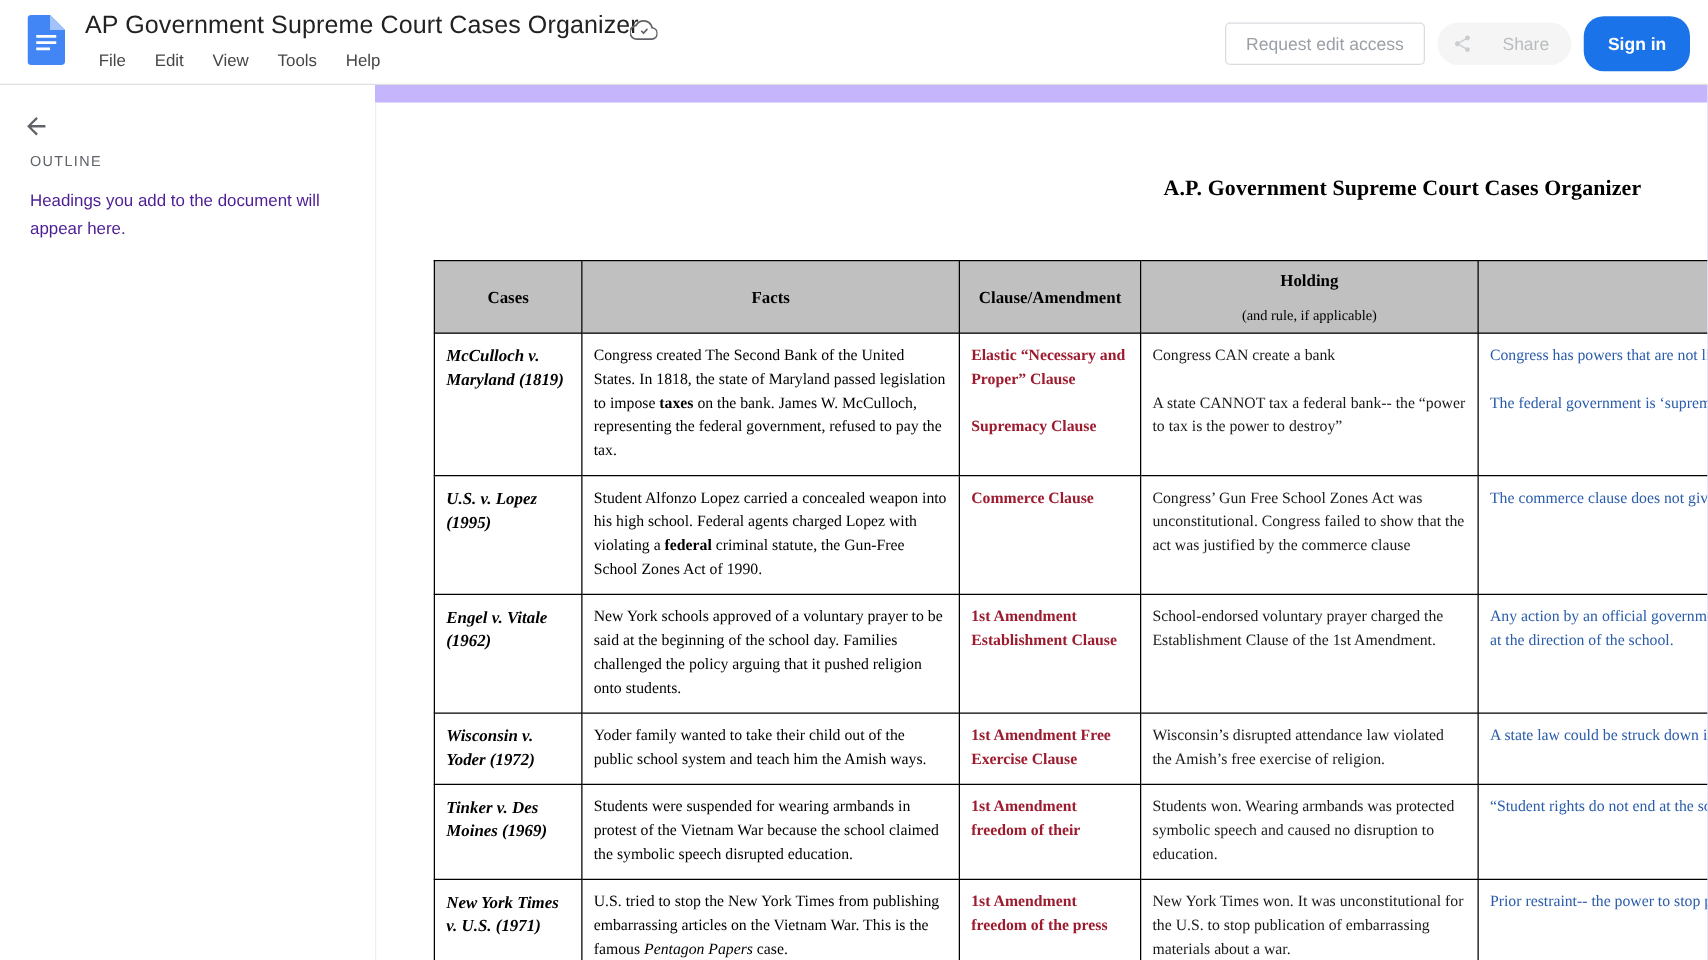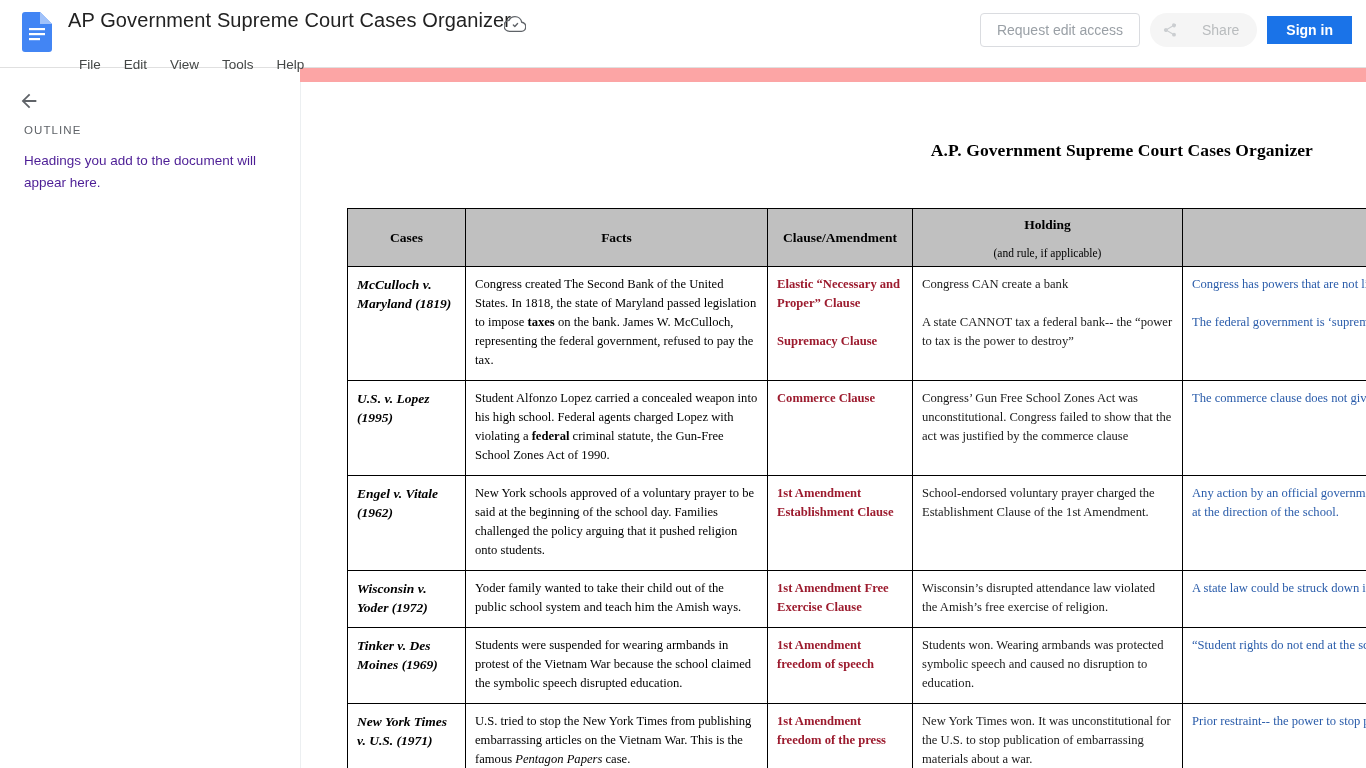--- a/index.html
+++ b/index.html
@@ -33,21 +33,21 @@
     font-weight: 400;
     letter-spacing: 0.1px;
     line-height: 28px;
     white-space: nowrap;
   }
   .cloud-icon {
     position: absolute; left: 504px; top: 13px;
     width: 22px; height: 22px;
   }
   .menubar {
-    position: absolute; left: 72px; top: 54px;
+    position: absolute; left: 72px; top: 38px;
     display: flex; gap: 9px;
   }
   .menu-item {
     font-size: 13.5px;
     color: #444746;
     padding: 2px 7px;
     border-radius: 4px;
     cursor: pointer;
     line-height: 18px;
   }
@@ -75,23 +75,23 @@
     border-radius: 18px;
     background: #f5f5f5;
     color: #b9bcbe;
     font-size: 14px;
     display: flex; align-items: center; gap: 24px;
     cursor: pointer;
     border: none;
   }
   .share-icon { width: 16px; height: 16px; opacity: .45; }
   .signin-btn {
-    height: 28px;
+    height: 44px;
     padding: 0 19px;
-    border-radius: 0;
+    border-radius: 16px;
     background: #1a73e8;
     color: #ffffff;
     font-size: 14px;
     font-weight: bold;
     display: flex; align-items: center; justify-content: center;
     border: none; cursor: pointer;
     font-family: "Liberation Sans", sans-serif;
   }
 
   
@@ -116,21 +116,21 @@
     width: 252px;
     font-size: 13.5px;
     color: #4c1d95;
     line-height: 22px;
   }
 
   
   .canvas {
     position: absolute; left: 300px; top: 68px;
     width: 1066px; height: 700px;
-    background: #fca5a5;
+    background: #c4b5fd;
     overflow: hidden;
   }
   .page {
     position: absolute; left: 0px; top: 14px;
     width: 1066px; min-height: 700px;
     background: #ffffff;
     border-left: 1px solid #eceff1;
     overflow: hidden;
   }
   .page-inner {
@@ -343,21 +343,21 @@
             <td class="cases">Wisconsin v. Yoder (1972)</td>
             <td class="facts">Yoder family wanted to take their child out of the public school system and teach him the Amish ways.</td>
             <td class="clause">1st Amendment Free Exercise Clause</td>
             <td class="holding">Wisconsin’s disrupted attendance law violated the Amish’s free exercise of religion.</td>
             <td class="prec" style="white-space:normal;">A state law could be struck down if it burdens faith.</td>
           </tr>
 
           <tr>
             <td class="cases">Tinker v. Des Moines (1969)</td>
             <td class="facts">Students were suspended for wearing armbands in protest of the Vietnam War because the school claimed the symbolic speech disrupted education.</td>
-            <td class="clause">1st Amendment freedom of speech</td>
+            <td class="clause">1st Amendment freedom of their</td>
             <td class="holding">Students won. Wearing armbands was protected symbolic speech and caused no disruption to education.</td>
             <td class="prec">“Student rights do not end at the schoolhouse gate”</td>
           </tr>
 
           <tr>
             <td class="cases">New York Times v. U.S. (1971)</td>
             <td class="facts"><span>U.S. tried to stop the New York Times from publishing embarrassing articles on the Vietnam War. This is the famous </span><span class="i">Pentagon Papers</span><span> case.</span></td>
             <td class="clause">1st Amendment freedom of the press</td>
             <td class="holding">New York Times won. It was unconstitutional for the U.S. to stop publication of embarrassing materials about a war.</td>
             <td class="prec">Prior restraint-- the power to stop publication. Embarrassing facts about the Vietnam War</td>

